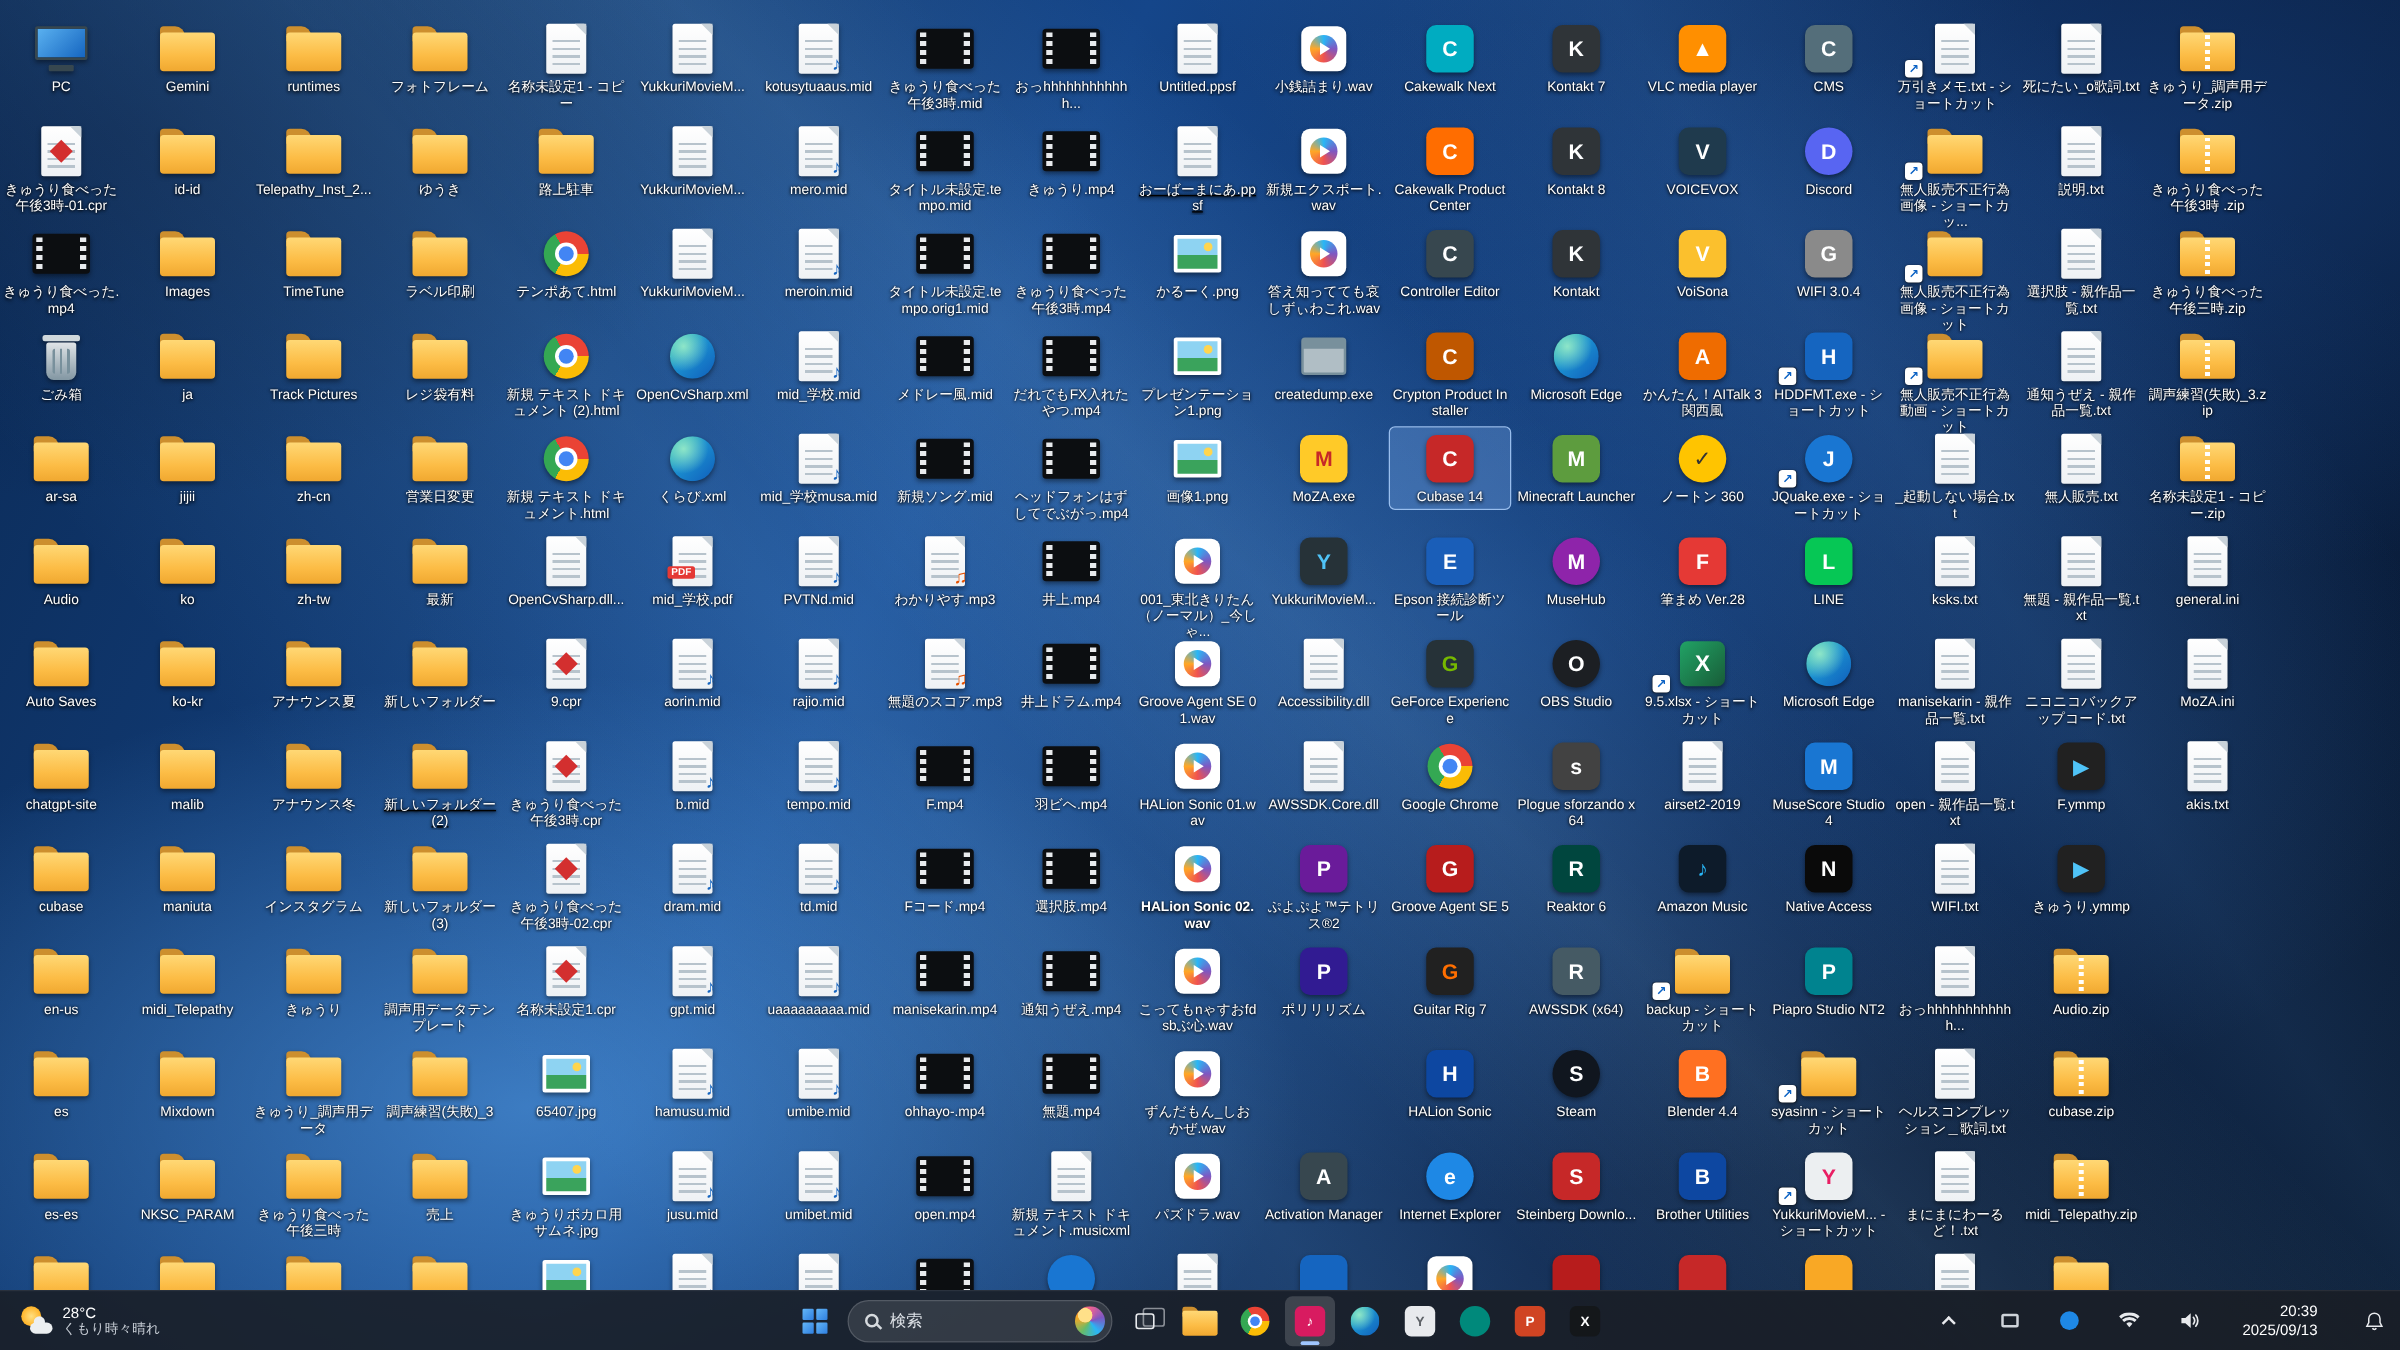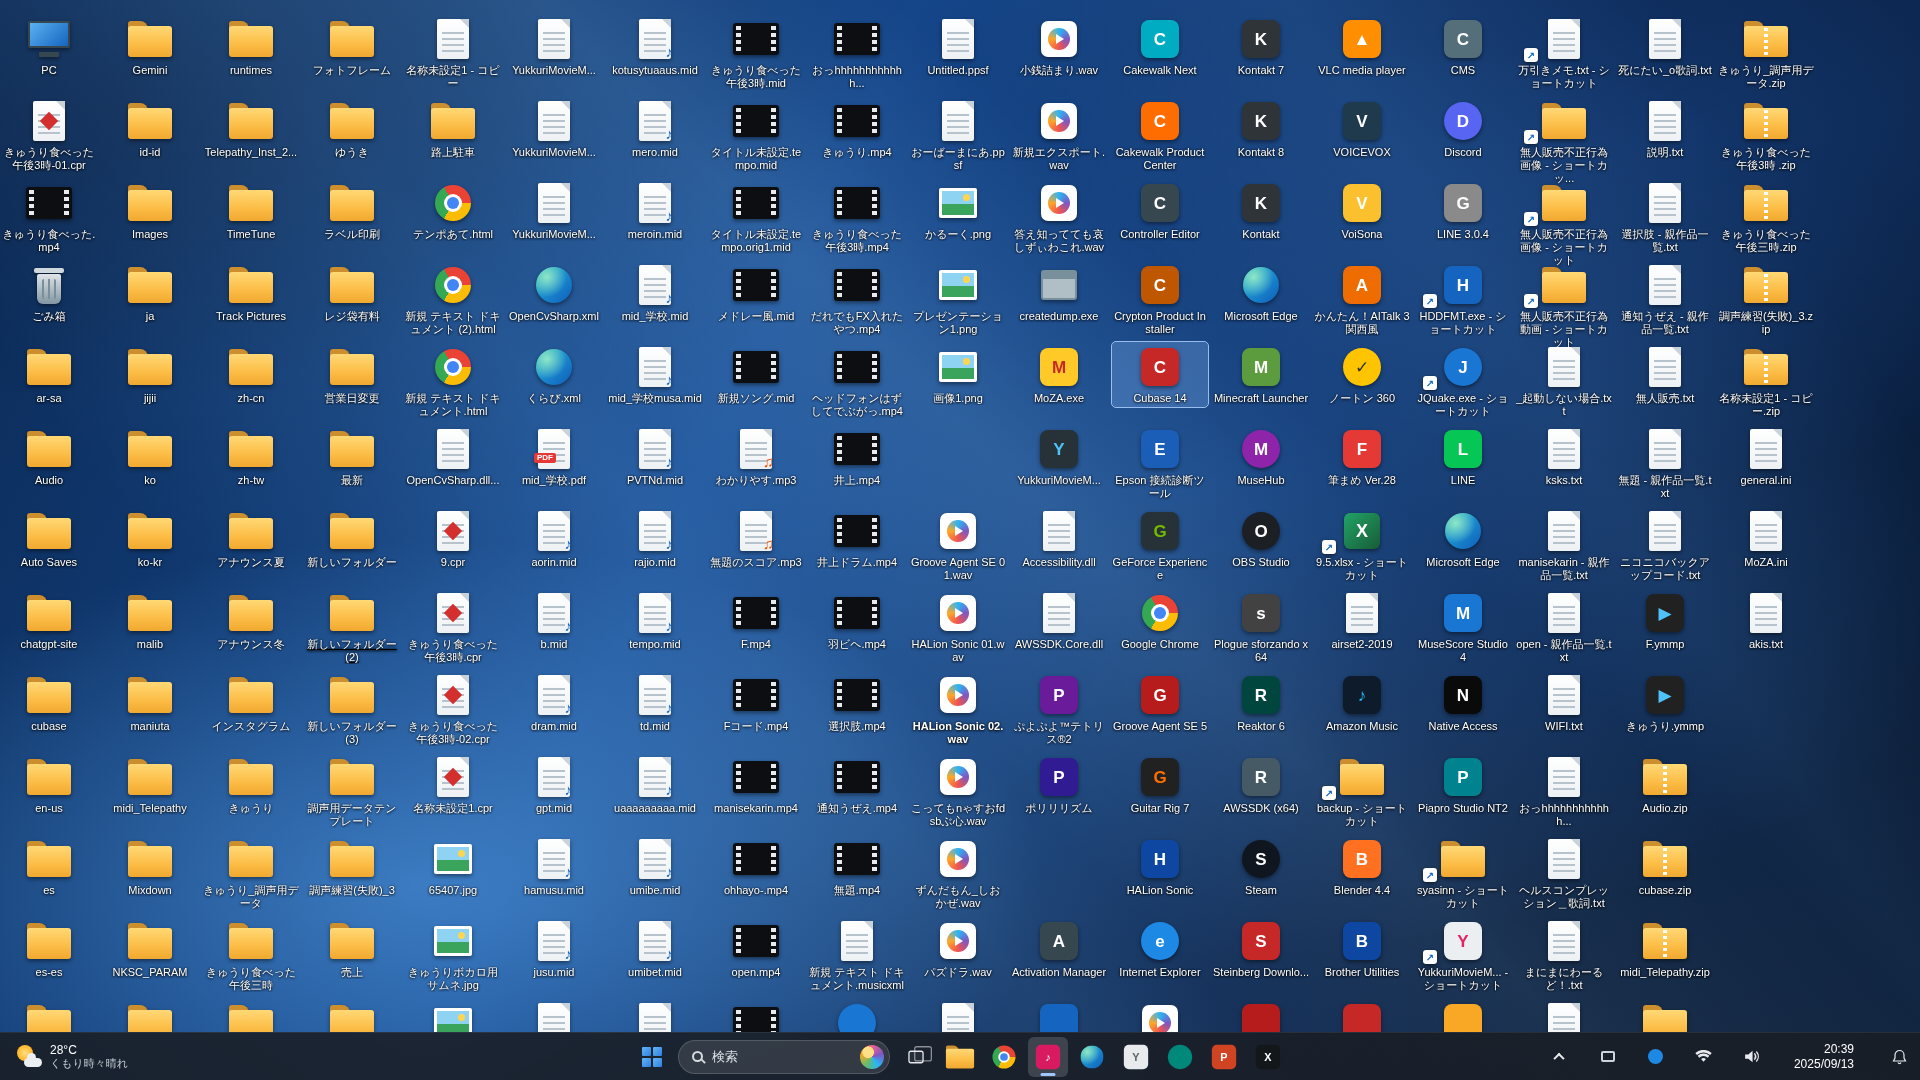--- a/index.html
+++ b/index.html
@@ -316,21 +316,21 @@
           <div class="i-video"></div>
         </div>
         <div class="lbl">タイトル未設定.tempo.mid</div>
       </div>
       <div class="dicon" title="きゅうり.mp4" style="left: 809px; top: 96px;">
         <div class="gl">
           <div class="i-video"></div>
         </div>
         <div class="lbl">きゅうり.mp4</div>
       </div>
-      <div class="dicon" title="おーばーまにあ.ppsf" style="left: 910px; top: 96px;">
+      <div class="dicon" title="おーばーまにあ.ppsf" style="left: 910px; top: 96px; text-decoration: underline;">
         <div class="gl">
           <div class="i-page"></div>
         </div>
         <div class="lbl">おーばーまにあ.ppsf</div>
       </div>
       <div class="dicon" title="新規エクスポート.wav" style="left: 1011px; top: 96px;">
         <div class="gl">
           <div class="i-wav">
             <span class="ply"></span>
           </div>
@@ -468,21 +468,21 @@
       <div class="dicon" title="VoiSona" style="left: 1314px; top: 178px;">
         <div class="gl">
           <div class="i-app" style="background:#fbc02d;color:#fff">V</div>
         </div>
         <div class="lbl">VoiSona</div>
       </div>
       <div class="dicon" title="GIMP 3.0.4" style="left: 1415px; top: 178px;">
         <div class="gl">
           <div class="i-app" style="background:#8a8a8a;color:#fff">G</div>
         </div>
-        <div class="lbl">LINE 3.0.4</div>
+        <div class="lbl">WIFI 3.0.4</div>
       </div>
       <div class="dicon" title="無人販売不正行為画像 - ショートカット" style="left: 1516px; top: 178px;">
         <div class="gl">
           <div class="i-folder"></div>
           <span class="sc">↗</span>
         </div>
         <div class="lbl">無人販売不正行為画像 - ショートカット</div>
       </div>
       <div class="dicon" title="選択肢 - 親作品一覧.txt" style="left: 1617px; top: 178px;">
         <div class="gl">
@@ -780,20 +780,28 @@
             <span class="note n-orange">♫</span>
           </div>
         </div>
         <div class="lbl">わかりやす.mp3</div>
       </div>
       <div class="dicon" title="井上.mp4" style="left: 809px; top: 424px;">
         <div class="gl">
           <div class="i-video"></div>
         </div>
         <div class="lbl">井上.mp4</div>
+      </div>
+      <div class="dicon" title="001_東北きりたん（ノーマル）_今しゃ..." style="left: 910px; top: 424px;">
+        <div class="gl">
+          <div class="i-wav">
+            <span class="ply"></span>
+          </div>
+        </div>
+        <div class="lbl">001_東北きりたん（ノーマル）_今しゃ...</div>
       </div>
       <div class="dicon" title="YukkuriMovieM..." style="left: 1011px; top: 424px;">
         <div class="gl">
           <div class="i-app" style="background:#263238;color:#4fc3f7">Y</div>
         </div>
         <div class="lbl">YukkuriMovieM...</div>
       </div>
       <div class="dicon" title="Epson 接続診断ツール" style="left: 1112px; top: 424px;">
         <div class="gl">
           <div class="i-app" style="background:#1a5eb8;color:#fff">E</div>

